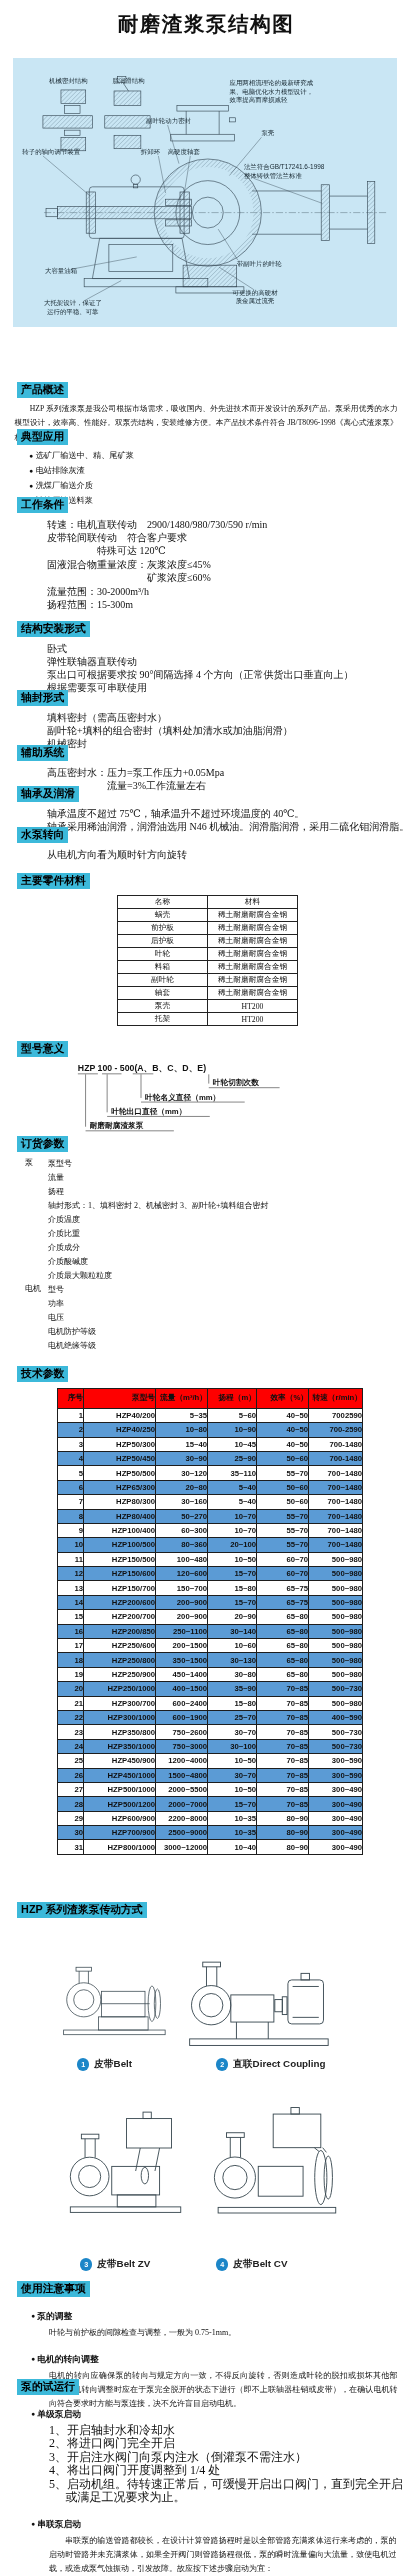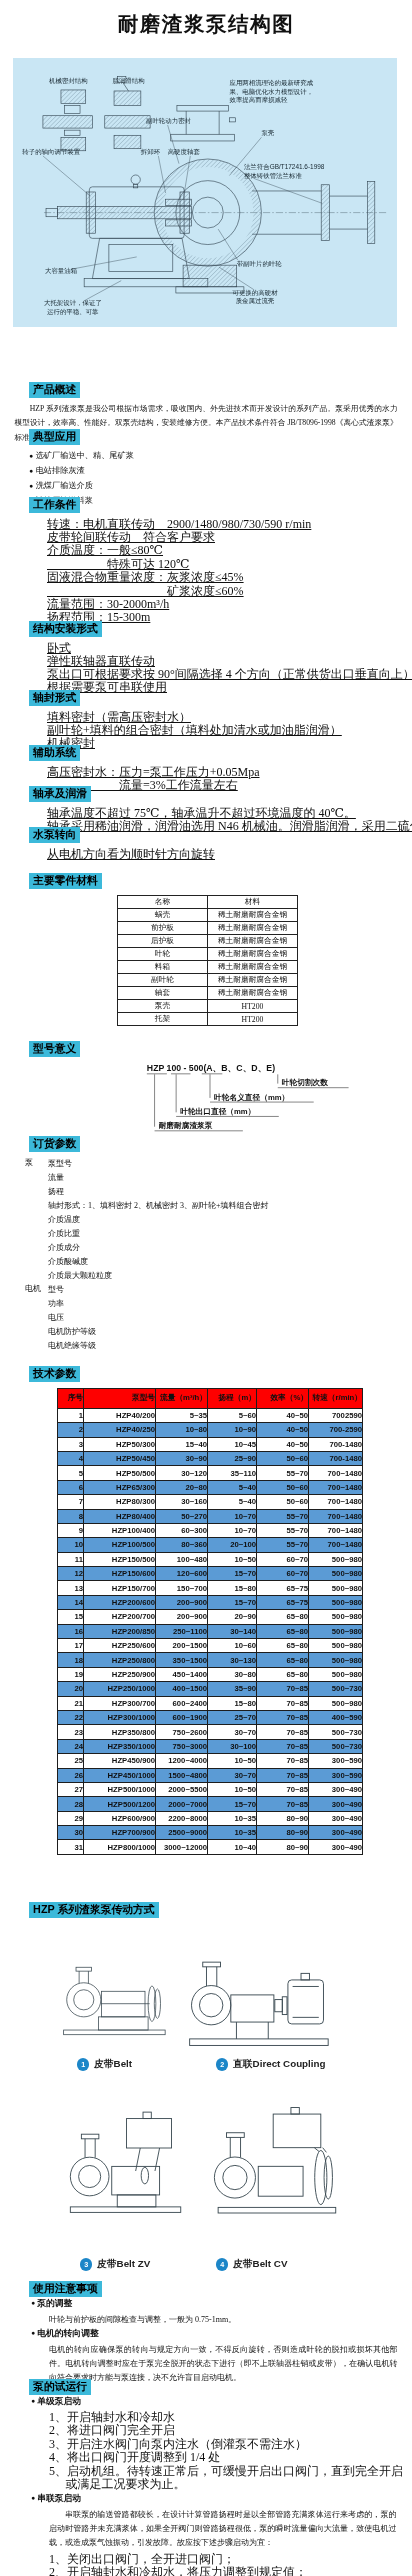--- a/index.html
+++ b/index.html
@@ -8,57 +8,57 @@
     width: 412px; height: 3812px; position: relative; overflow: hidden;
     font-family: "Liberation Serif", "DejaVu Serif", serif; color:#101010;
   }
   .abs { position:absolute; left:0; width:412px; }
   .title {
     position:absolute; top:10.3px; left:0; width:412px; text-align:center;
     font-size:20.6px; font-weight:700; letter-spacing:1.5px;
   }
   #panel { position:absolute; top:58px; left:13px; width:384px; height:269px; background:#c9e6f4; }
   .sechead {
-    display:inline-block; margin-left:29px; background:#3cb9da; color:#000;
+    display:inline-block; margin-left:17px; background:#3cb9da; color:#000;
     font-family:"Liberation Sans","DejaVu Sans",sans-serif; font-weight:700;
     font-size:10.8px; line-height:1.25; padding:1px 4.1px 1.5px;
   }
   .para { margin:4.1px 14.4px 0; font-size:7.7px; line-height:14.4px; text-align:justify; text-indent:2em; }
   .blist { margin:5.2px 0 0 29px; list-style:none; font-size:8.2px; }
   .blist li { margin-bottom:4.1px; }
   .blist li::before { content:"●"; font-size:6.7px; margin-right:2.6px; vertical-align:0.5px; }
-  .lines { margin:4.6px 0 0 47px; font-size:12px;text-decoration:underline; }
+  .lines { margin:4.6px 0 0 47px; font-size:10px; }
   .lines div { height:13.4px; line-height:13.4px; white-space:pre; }
   .lines.l25 div { height:13px; line-height:13px; }
   
   #mattbl { border-collapse:collapse; margin:6.2px 0 0 117px; font-size:7.7px; text-align:center; }
   #mattbl td { border:0.5px solid #222; height:13px; padding:0 5.2px; }
   
-  .modelwrap { margin:4.1px 0 0 54px;text-align:right; }
+  .modelwrap { margin:4.1px 0 0 54px; }
   
   .olist { position:relative; margin:5.2px 0 0 25px; font-size:8px; }
   .ogut { position:absolute; left:0; top:0; }
   .oitems { margin-left:23px; }
   .oitems div { height:14px; line-height:14px; }
   .osub { position:relative; }
   
   #techtbl { border-collapse:collapse; margin:6.2px 0 0 57px; text-align:right;
     font-family:"Liberation Sans","DejaVu Sans",sans-serif; font-size:7.7px; font-weight:700; }
   #techtbl th, #techtbl td { border:0.5px solid #1d1d1d; }
   #techtbl thead th { background:#fe0000; height:19.6px; font-weight:700; }
   #techtbl tbody td { height:14.4px; }
   #techtbl tbody tr:nth-child(even) td { background:#5b9bd5; }
   
   .fig { position:absolute; }
   .cap { position:absolute; display:flex; align-items:center; gap:4.6px;
     font-family:"Liberation Sans","DejaVu Sans",sans-serif; font-size:9.8px; font-weight:600; color:#222; }
   .badge { width:12.4px; height:12.4px; border-radius:50%; background:#1c86c8; color:#fff;
     display:flex; align-items:center; justify-content:center; font-size:7.2px; font-weight:700; }
   
-  .btitle { margin:1px 0 0 31px; font-size:8.8px; font-weight:700; }
+  .btitle { margin:14px 0 0 31px; font-size:8.8px; font-weight:700; }
   .btitle::before { content:"●"; font-size:6.7px; margin-right:2.1px; vertical-align:1px; }
   .numlist { margin:3.1px 0 0 49px; font-size:12px; }
   .numlist div { line-height:13.4px; padding-left:16.5px; text-indent:-16.5px; }
   .flowpara { margin:3.1px 20.6px 0 49px; font-size:8px; line-height:14px; text-align:justify; text-indent:2em; }
   svg text { font-family:"Liberation Sans","DejaVu Sans",sans-serif; }
 </style>
 </head>
 <body>
 
 <div class="title">耐磨渣浆泵结构图</div>
@@ -169,21 +169,20 @@
       <li>洗煤厂输送介质</li>
       <li>冶炼厂输送料浆</li>
     </ul>
 </div>
 
 <div class="abs" style="top:497px">
   <span class="sechead">工作条件</span>
   <div class="lines">
       <div>转速：电机直联传动    2900/1480/980/730/590 r/min</div>
       <div>皮带轮间联传动    符合客户要求</div>
-      <div>介质温度：一般≤80℃</div>
       <div>　　　　　特殊可达 120℃</div>
       <div>固液混合物重量浓度：灰浆浓度≤45%</div>
       <div>　　　　　　　　　　矿浆浓度≤60%</div>
       <div>流量范围：30-2000m³/h</div>
       <div>扬程范围：15-300m</div>
     </div>
 </div>
 
 <div class="abs" style="top:621px">
   <span class="sechead">结构安装形式</span>

